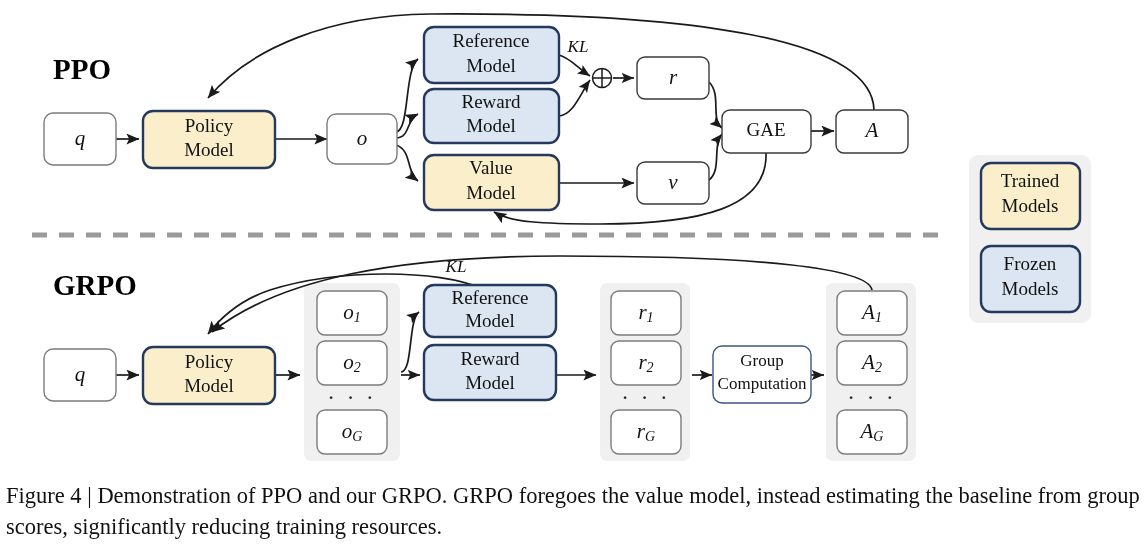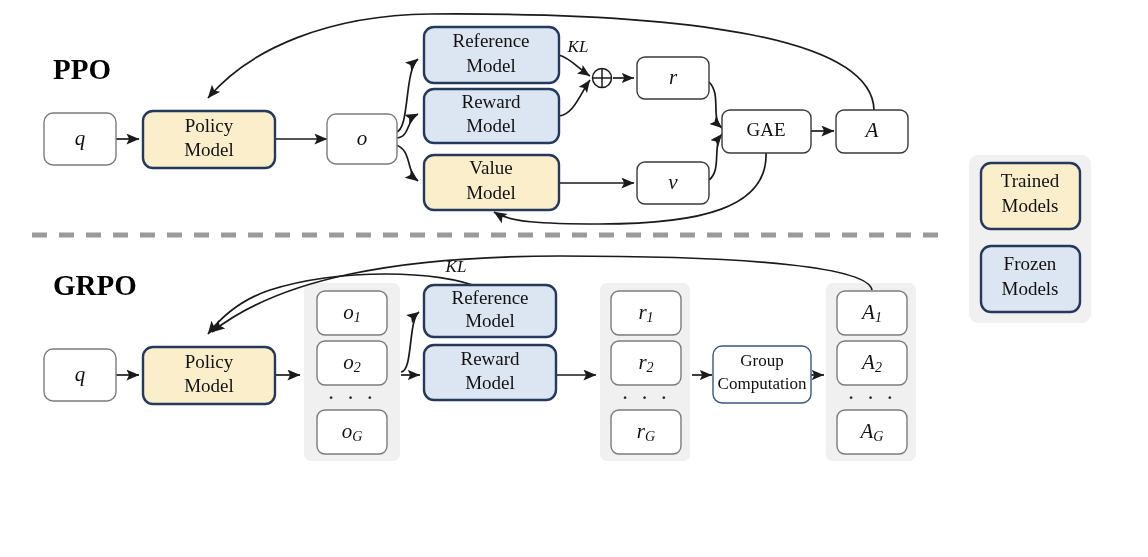--- a/index.html
+++ b/index.html
@@ -344,14 +344,15 @@
         <text class="node-label" x="1030" y="208">Models</text>
       </g>
       <g>
         <rect x="981" y="246" width="99" height="66" rx="10" fill="#dce6f2" stroke="#24395c" stroke-width="2.4"></rect>
         <text class="node-label" x="1030" y="266">Frozen</text>
         <text class="node-label" x="1030" y="291">Models</text>
       </g>
     </g>
   </svg>
 
+  <div class="caption"><span>Figure 4 |</span><span> Demonstration of PPO and our GRPO. GRPO foregoes the value model, instead estimating the baseline from group scores, significantly reducing training resources.</span></div>
 
 </div>
 
 </body></html>

